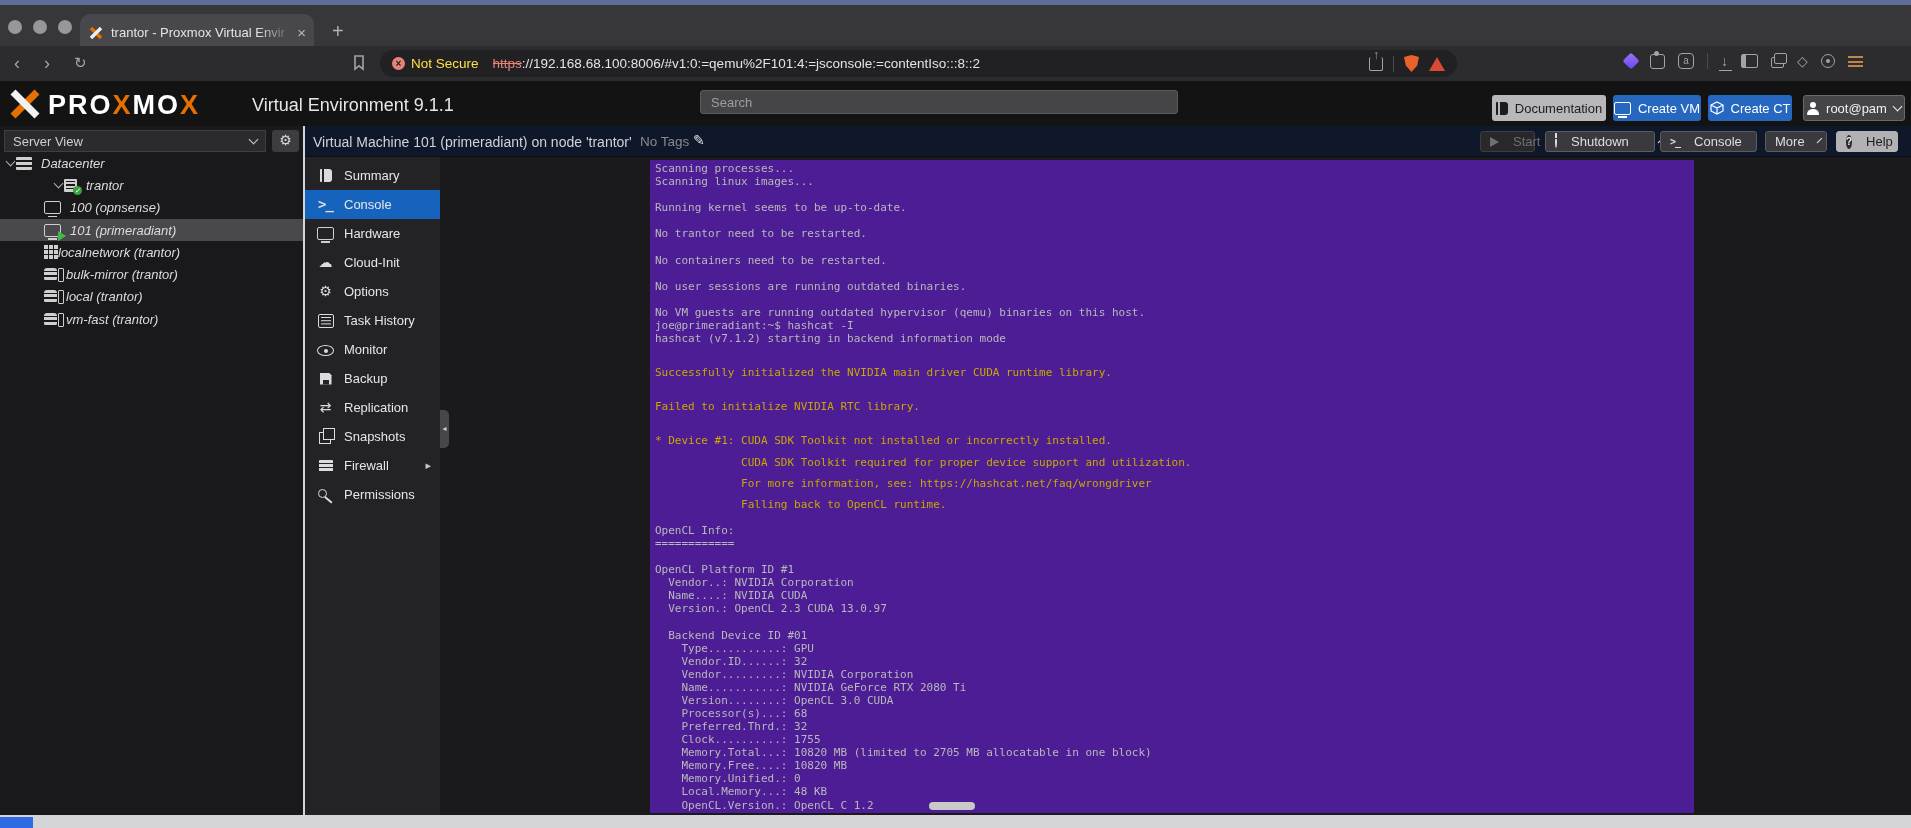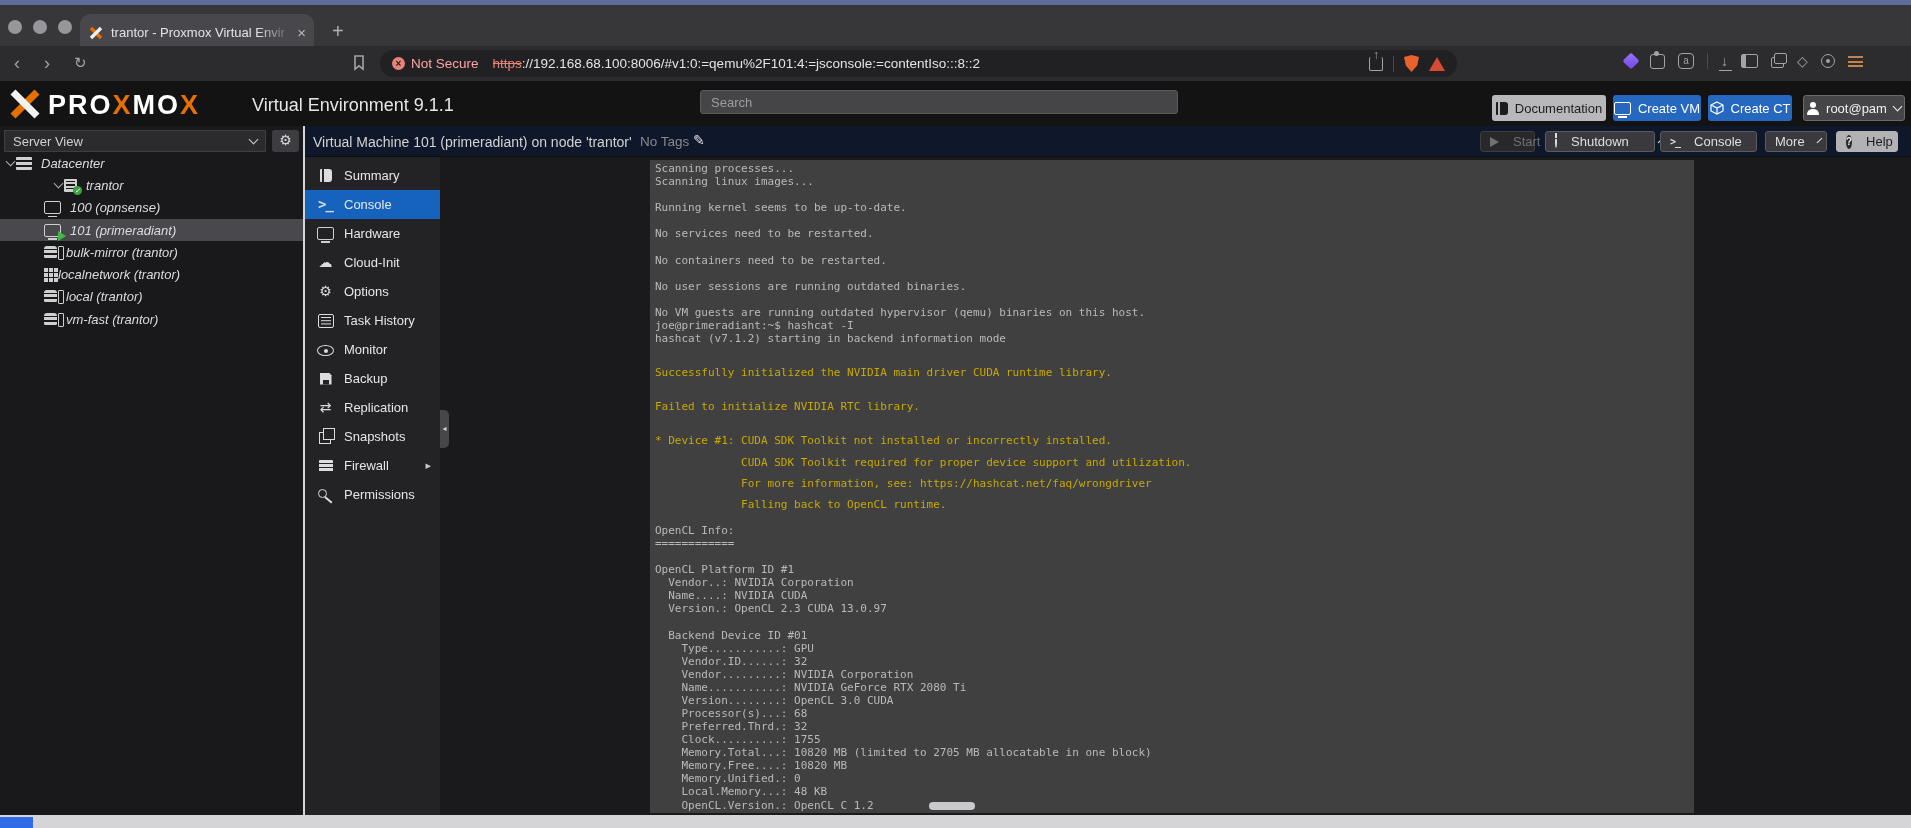--- a/index.html
+++ b/index.html
@@ -16,21 +16,21 @@
   .tab-title{color:#e4e4e6;font-size:13px;white-space:nowrap;overflow:hidden;flex:1;
        -webkit-mask-image:linear-gradient(90deg,#000 80%,transparent);mask-image:linear-gradient(90deg,#000 80%,transparent);}
   .tab-close{color:#b8b8bc;font-size:15px;line-height:15px;margin-left:4px;cursor:default;}
   .newtab{position:absolute;left:332px;top:14px;color:#b0b0b4;font-size:20px;line-height:24px;}
   .urlbar{left:0;top:46px;width:1911px;height:35px;background:#2c2c2e;}
   .navico{position:absolute;top:6px;color:#a3a3a8;font-size:18px;line-height:22px;}
   .urlfield{position:absolute;left:380px;top:4px;width:1077px;height:27px;background:#212124;
       border-radius:14px;display:flex;align-items:center;padding:0 12px;box-sizing:border-box;}
   .ns-dot{width:13px;height:13px;border-radius:50%;background:#e8837a;color:#212124;font-size:10px;
       line-height:13px;text-align:center;font-weight:bold;margin-right:6px;flex:0 0 auto;}
-  .ns-text{color:#fca5a5;font-size:13.5px;margin-right:14px;white-space:nowrap;}
+  .ns-text{color:#fde047;font-size:13.5px;margin-right:14px;white-space:nowrap;}
   .url-text{color:#e3e3e5;font-size:13.5px;white-space:nowrap;overflow:hidden;flex:1;}
   .url-scheme{color:#e8837a;text-decoration:line-through;}
   .uf-right{display:flex;align-items:center;gap:10px;flex:0 0 auto;margin-left:8px;}
   .sep-v{width:1px;height:16px;background:#4a4a4e;}
   .share-box{position:relative;width:12px;height:13px;border:1.5px solid #a3a3a8;border-top:none;border-radius:2px;}
   .share-box::after{content:"↑";position:absolute;left:50%;top:-9px;transform:translateX(-50%);
       color:#a3a3a8;font-size:12px;}
   .brave{width:15px;height:17px;background:#e8622c;clip-path:polygon(50% 0,100% 12%,88% 62%,50% 100%,12% 62%,0 12%);}
   .tri-warn{width:0;height:0;border-left:8px solid transparent;border-right:8px solid transparent;
       border-bottom:14px solid #d94a32;position:relative;}
@@ -133,21 +133,21 @@
   .ic-floppy::after{content:"";position:absolute;left:3px;bottom:0;width:6px;height:5px;background:#232326;}
   .ic-layers{width:10px;height:10px;border:1.4px solid #dcdcde;position:relative;margin:2px 0 0 -2px;}
   .ic-layers::after{content:"";position:absolute;left:3px;top:-5px;width:10px;height:10px;border:1.4px solid #dcdcde;background:#232326;}
   .ic-wall{width:14px;height:12px;background:repeating-linear-gradient(#dcdcde 0 2.6px,#232326 2.6px 4px);border-radius:1px;}
   .ic-key{width:7px;height:7px;border:1.8px solid #dcdcde;border-radius:50%;position:relative;margin:0 6px 2px 0;}
   .ic-key::after{content:"";position:absolute;left:6px;top:6px;width:9px;height:1.8px;background:#dcdcde;transform:rotate(40deg);transform-origin:left center;}
   .mcaret{margin-left:auto;margin-right:9px;color:#c8c8cc;font-size:11px;}
 
   
   .content{left:440px;top:157px;width:1471px;height:658px;background:#1a1a1c;}
-  .console{position:absolute;left:210px;top:3px;width:1044px;height:653px;background:#404040;overflow:hidden;
+  .console{position:absolute;left:210px;top:3px;width:1044px;height:653px;background:#4c1d95;overflow:hidden;
       font-family:"DejaVu Sans Mono",monospace;font-size:11px;padding:2px 0 0 5px;box-sizing:border-box;}
   .tl-line{height:13.08px;white-space:pre;}
   .tl-line.g{color:#b9b9b9;}
   .tl-line.y{color:#c9a800;margin-top:8px;}
   .hscroll{position:absolute;left:489px;top:645px;width:46px;height:8px;background:#c9c9cb;border-radius:4px;}
   .splitter{left:440px;top:410px;width:9px;height:38px;background:#47474b;border-radius:0 5px 5px 0;
       color:#cfcfd2;font-size:8px;line-height:38px;text-align:center;}
 
   
   .bottom-strip{left:0;top:815px;width:1911px;height:13px;background:#d5d5d7;}
@@ -259,26 +259,26 @@
         </div>
         <div class="trow" style="padding-left: 44px;">
           <span class="tico ic-vm"></span>
           <span>100 (opnsense)</span>
         </div>
         <div class="trow sel" style="padding-left: 44px;">
           <span class="tico ic-vm run"></span>
           <span>101 (primeradiant)</span>
         </div>
         <div class="trow" style="padding-left: 44px;">
+          <span class="tico ic-grid"></span>
+          <span>localnetwork (trantor)</span>
+        </div>
+        <div class="trow" style="padding-left: 44px;">
           <span class="tico ic-db"></span>
           <span>bulk-mirror (trantor)</span>
-        </div>
-        <div class="trow" style="padding-left: 44px;">
-          <span class="tico ic-grid"></span>
-          <span>localnetwork (trantor)</span>
         </div>
         <div class="trow" style="padding-left: 44px;">
           <span class="tico ic-db"></span>
           <span>local (trantor)</span>
         </div>
         <div class="trow" style="padding-left: 44px;">
           <span class="tico ic-db"></span>
           <span>vm-fast (trantor)</span>
         </div>
       </div>
@@ -382,21 +382,21 @@
       </div>
     </div>
 
   <div class="abs content">
     <div class="console" id="term">
         <div class="tl-line g">Scanning processes...</div>
         <div class="tl-line g">Scanning linux images...</div>
         <div class="tl-line g"></div>
         <div class="tl-line g">Running kernel seems to be up-to-date.</div>
         <div class="tl-line g"></div>
-        <div class="tl-line g">No services need to be restarted.</div>
+        <div class="tl-line g">No trantor need to be restarted.</div>
         <div class="tl-line g"></div>
         <div class="tl-line g">No containers need to be restarted.</div>
         <div class="tl-line g"></div>
         <div class="tl-line g">No user sessions are running outdated binaries.</div>
         <div class="tl-line g"></div>
         <div class="tl-line g">No VM guests are running outdated hypervisor (qemu) binaries on this host.</div>
         <div class="tl-line g">joe@primeradiant:~$ hashcat -I</div>
         <div class="tl-line g">hashcat (v7.1.2) starting in backend information mode</div>
         <div class="tl-line g"></div>
         <div class="tl-line y">Successfully initialized the NVIDIA main driver CUDA runtime library.</div>

